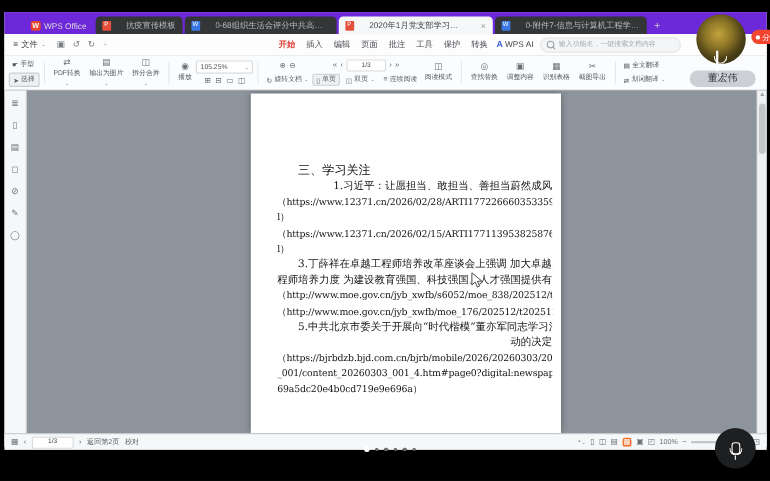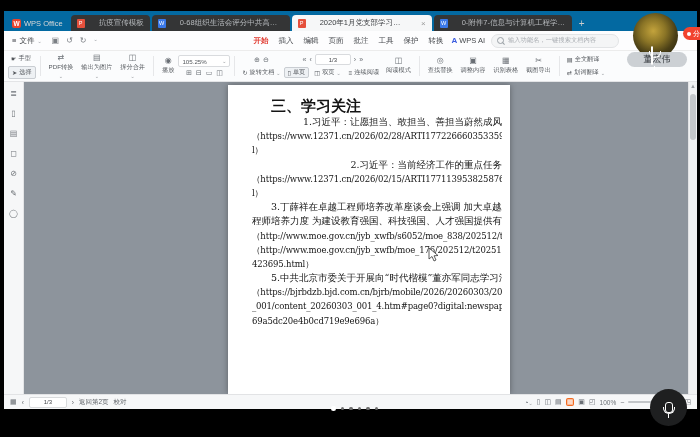--- a/index.html
+++ b/index.html
@@ -1,21 +1,21 @@
 <!DOCTYPE html>
 <html><head>
 <meta charset="utf-8">
 <style>
   html,body{margin:0;padding:0;background:#000;}
   #stage{position:relative;width:700px;height:437px;background:#000;overflow:hidden;
          font-family:"Liberation Sans",sans-serif;-webkit-font-smoothing:antialiased;}
   
   .window{position:absolute;left:4px;top:11px;width:693px;height:395px;background:#fff;}
   
-  .tabbar{height:20px;background:#0369a1;display:flex;align-items:flex-end;padding-left:0;overflow:hidden;}
+  .tabbar{height:20px;background:#6d28d9;display:flex;align-items:flex-end;padding-left:16px;overflow:hidden;}
   .home-tab{display:flex;align-items:center;gap:3px;height:16px;padding:0 8px;color:#d8d8d8;font-size:7.5px;}
   .wps-logo{width:9px;height:9px;background:#e8442e;color:#fff;border-radius:2px;font-size:6.5px;font-weight:bold;
             display:flex;align-items:center;justify-content:center;}
   .tab{display:flex;align-items:center;gap:14px;height:16px;padding:0 6px;margin-right:2px;max-width:128px;
        color:#b7babd;font-size:7.5px;background:#343536;border-radius:4px 4px 0 0;overflow:hidden;flex:0 0 auto;}
   .tab .lbl{white-space:nowrap;overflow:hidden;text-overflow:ellipsis;max-width:104px;}
   .tab.active{background:#f6f7f8;color:#3a3d40;}
   .fico{width:8px;height:9px;border-radius:1px;color:#fff;font-size:5.5px;line-height:9px;text-align:center;flex:0 0 auto;}
   .fico.pdf{background:#e5503c;} .fico.doc{background:#3a78e8;}
   .tab-close{color:#9a9a9a;font-size:8px;margin-left:1px;}
@@ -54,21 +54,21 @@
   .chips{display:flex;gap:2px;height:11px;}
   .chip{display:flex;align-items:center;gap:2px;padding:0 3px;border-radius:2px;}
   .chip.sel{border:1px solid #c9cdd2;background:#eef1f4;}
   
   .content{position:relative;height:312px;background:#8d949c;overflow:hidden;}
   .lstrip{position:absolute;left:0;top:0;bottom:0;width:19px;background:#f6f7f8;border-right:1px solid #e4e5e7;
           display:flex;flex-direction:column;align-items:center;padding-top:7px;gap:11px;color:#6d7277;font-size:8px;}
   .page{position:absolute;left:224px;top:3px;width:282px;bottom:0;background:#fff;
         box-shadow:0 0 6px rgba(0,0,0,.35);padding:13px 8px 0 24px;box-sizing:border-box;
         font-family:"DejaVu Serif","Liberation Serif",serif;color:#141414;}
-  .doc-title{font-size:15px;font-weight:bold;line-height:17px;padding-left:19px;}
+  .doc-title{font-size:11px;font-weight:normal;line-height:17px;padding-left:19px;margin-top:48px;}
   .line{height:14.2px;line-height:14.2px;white-space:nowrap;overflow:hidden;}
   .line.cjk{font-size:9.5px;text-align:right;}
   .line.ind{padding-left:19px;}
   .line.url{font-size:8.5px;letter-spacing:-.15px;}
   .vscroll{position:absolute;right:0;top:0;bottom:0;width:8px;background:#f0f1f2;border-left:1px solid #e2e3e5;}
   .vthumb{position:absolute;left:1px;top:12px;width:6px;height:46px;background:#c3c6c9;border-radius:3px;}
   .varrow{position:absolute;left:0;top:0;width:8px;height:9px;color:#9a9ea3;font-size:6px;text-align:center;line-height:9px;}
   
   .statusbar{height:14px;background:#f6f7f8;border-top:1px solid #e2e3e5;display:flex;align-items:center;
              font-size:6.5px;color:#5b5f64;padding:0 6px;}
@@ -79,21 +79,21 @@
   .sb-right .hl{background:#f26a21;color:#fff;border-radius:2px;padding:0 1px;}
   .slider{width:44px;height:2px;background:#c2c5c8;border-radius:1px;position:relative;}
   .knob{position:absolute;left:24px;top:-2px;width:6px;height:6px;border-radius:50%;background:#8d9196;}
   
   .dots{position:absolute;left:331px;top:406px;display:flex;gap:5px;align-items:center;z-index:6;}
   .dot{width:3.5px;height:3.5px;border-radius:50%;background:#6f6f6f;}
   .dot.on{background:#fff;width:4.5px;height:4.5px;}
   .cam{position:absolute;left:633px;top:13px;width:45px;height:45px;border-radius:50%;z-index:10;overflow:hidden;
        background:radial-gradient(circle at 45% 40%, #c3a33c 0%, #8a7426 34%, #4a3f16 62%, #22200f 100%);}
   .cam-mic{position:absolute;left:651px;top:47px;z-index:11;}
-  .namepill{position:absolute;left:627px;top:52px;width:60px;height:15px;border-radius:8px;z-index:10;
+  .namepill{position:absolute;left:627px;top:64px;width:60px;height:15px;border-radius:8px;z-index:10;
             background:rgba(201,205,210,.95);color:#2f3338;font-size:9px;display:flex;align-items:center;justify-content:center;}
   .sharepill{position:absolute;left:683px;top:27px;width:34px;height:13px;border-radius:7px;background:#f2442f;
              color:#fff;font-size:7px;display:flex;align-items:center;gap:2px;padding-left:4px;z-index:9;box-sizing:border-box;}
   .miccircle{position:absolute;left:650px;top:389px;width:37px;height:37px;border-radius:50%;background:#1e1f20;
              z-index:10;display:flex;align-items:center;justify-content:center;}
   .mic{width:6px;height:9px;border:1px solid #fff;border-radius:3px;position:relative;}
   .mic::after{content:"";position:absolute;left:-3px;top:4px;width:10px;height:6px;border:1px solid #fff;border-top:0;
               border-radius:0 0 6px 6px;}
   .mic::before{content:"";position:absolute;left:2px;bottom:-6px;width:1px;height:4px;background:#fff;}
   .mic.small{transform:scale(.7);}
@@ -292,29 +292,28 @@
           <span>⊘</span>
           <span>✎</span>
           <span>◯</span>
         </div>
       <div class="page">
         <div class="doc-title">三、学习关注</div>
         <div id="doclines">
             <div class="line cjk ind">1.习近平：让愿担当、敢担当、善担当蔚然成风</div>
             <div class="line url">（https://www.12371.cn/2026/02/28/ARTI1772266603533597.shtm</div>
             <div class="line url">l）</div>
-            <div class="line cjk ind">2.习近平：当前经济工作的重点任务</div>
             <div class="line url">（https://www.12371.cn/2026/02/15/ARTI1771139538258762.shtm</div>
             <div class="line url">l）</div>
             <div class="line cjk ind">3.丁薛祥在卓越工程师培养改革座谈会上强调 加大卓越工</div>
             <div class="line cjk">程师培养力度 为建设教育强国、科技强国、人才强国提供有力</div>
             <div class="line url">（http://www.moe.gov.cn/jyb_xwfb/s6052/moe_838/202512/t20251</div>
             <div class="line url">（http://www.moe.gov.cn/jyb_xwfb/moe_176/202512/t20251217_1</div>
-            <div class="line url">423695.html）</div>
             <div class="line cjk ind">5.中共北京市委关于开展向“时代楷模”董亦军同志学习活</div>
+            <div class="line cjk">动的决定</div>
             <div class="line url">（https://bjrbdzb.bjd.com.cn/bjrb/mobile/2026/20260303/20260303</div>
             <div class="line url">_001/content_20260303_001_4.htm#page0?digital:newspaperBjrb:s</div>
             <div class="line url">69a5dc20e4b0cd719e9e696a）</div>
           </div>
       </div>
       <div class="vscroll">
         <div class="varrow">▲</div>
         <div class="vthumb"></div>
       </div>
     </div>

